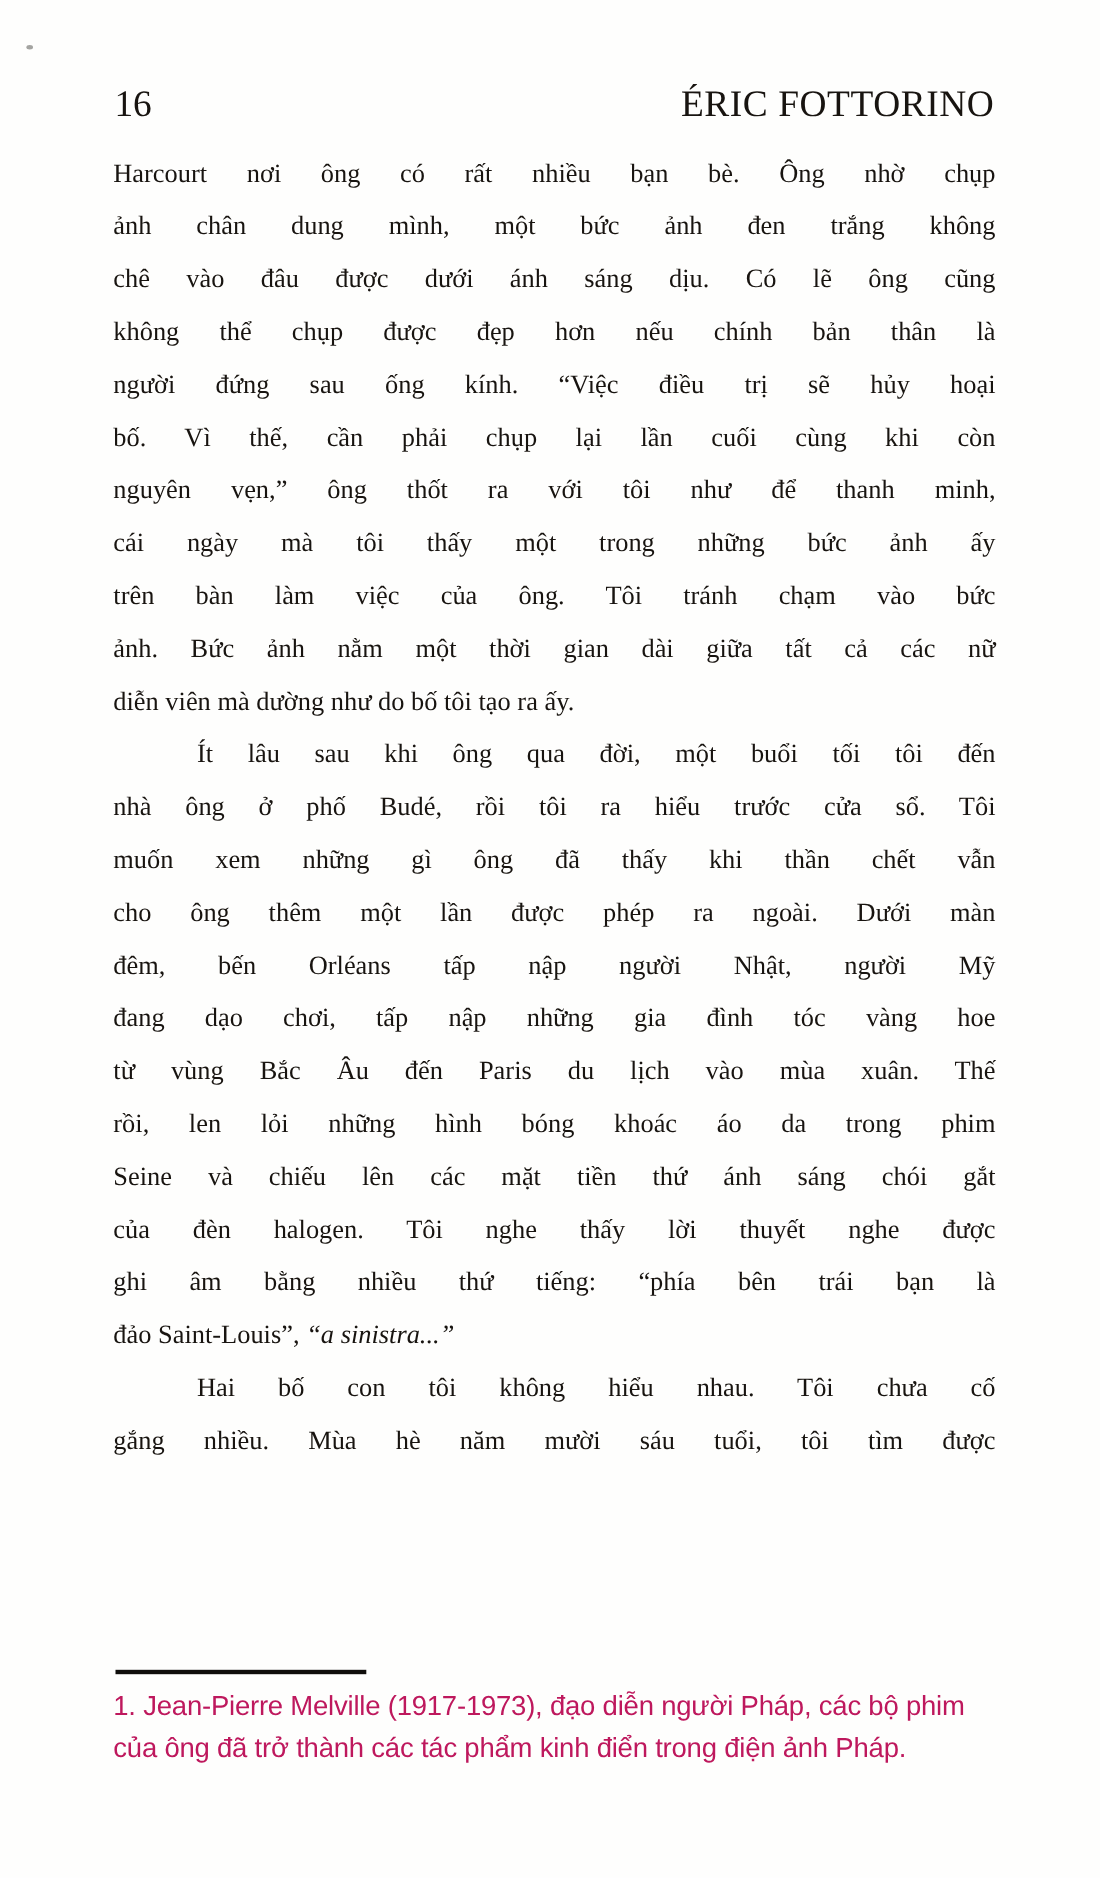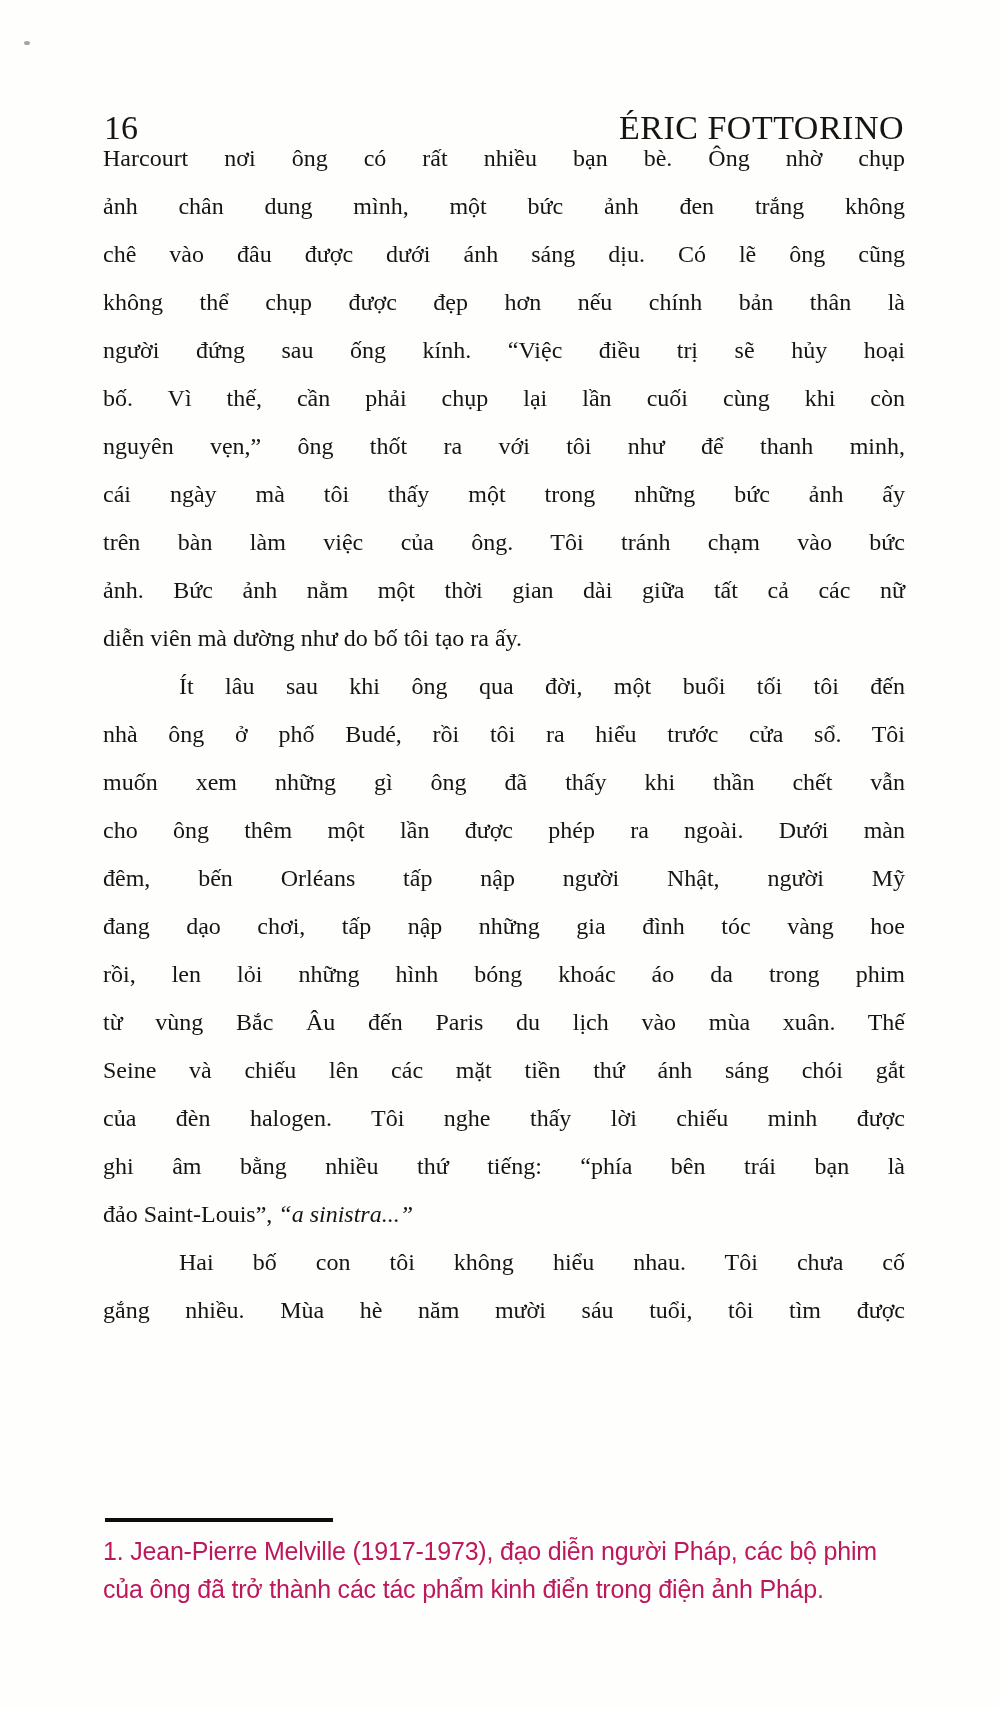--- a/index.html
+++ b/index.html
@@ -18,21 +18,21 @@
   .header {
     position: absolute;
     left: 104px;
     right: 96px;
     top: 76px;
     display: flex;
     justify-content: space-between;
     align-items: baseline;
     font-size: 34px;
   }
-  .running-title { letter-spacing: 0.5px; margin-top: 33px; }
+  .running-title { letter-spacing: 0.5px; }
 
   
   .body-text {
     position: absolute;
     left: 103px;
     width: 802px;
     top: 134px;
     font-size: 24px;
     line-height: 48px;
   }
@@ -109,24 +109,24 @@
         <div class="line"><span>ảnh. Bức ảnh nằm một thời gian dài giữa tất cả các nữ</span></div>
         <div class="line short"><span>diễn viên mà dường như do bố tôi tạo ra ấy.</span></div>
       </div>
       <div>
         <div class="line indent"><span>Ít lâu sau khi ông qua đời, một buổi tối tôi đến</span></div>
         <div class="line"><span>nhà ông ở phố Budé, rồi tôi ra hiểu trước cửa sổ. Tôi</span></div>
         <div class="line"><span>muốn xem những gì ông đã thấy khi thần chết vẫn</span></div>
         <div class="line"><span>cho ông thêm một lần được phép ra ngoài. Dưới màn</span></div>
         <div class="line"><span>đêm, bến Orléans tấp nập người Nhật, người Mỹ</span></div>
         <div class="line"><span>đang dạo chơi, tấp nập những gia đình tóc vàng hoe</span></div>
+        <div class="line"><span>từ vùng Bắc Âu đến Paris du lịch vào mùa xuân. Thế</span></div>
         <div class="line"><span>rồi, len lỏi những hình bóng khoác áo da trong phim</span></div>
-        <div class="line"><span>từ vùng Bắc Âu đến Paris du lịch vào mùa xuân. Thế</span></div>
         <div class="line"><span>Seine và chiếu lên các mặt tiền thứ ánh sáng chói gắt</span></div>
-        <div class="line"><span>của đèn halogen. Tôi nghe thấy lời chiếu minh được</span></div>
+        <div class="line"><span>của đèn halogen. Tôi nghe thấy lời thuyết nghe được</span></div>
         <div class="line"><span>ghi âm bằng nhiều thứ tiếng: “phía bên trái bạn là</span></div>
         <div class="line short"><span>đảo Saint-Louis”, </span><span class="ital">“a sinistra...”</span></div>
       </div>
       <div>
         <div class="line indent"><span>Hai bố con tôi không hiểu nhau. Tôi chưa cố</span></div>
         <div class="line"><span>gắng nhiều. Mùa hè năm mười sáu tuổi, tôi tìm được</span></div>
       </div>
     </div>
 
   <div class="fn-rule"></div>

